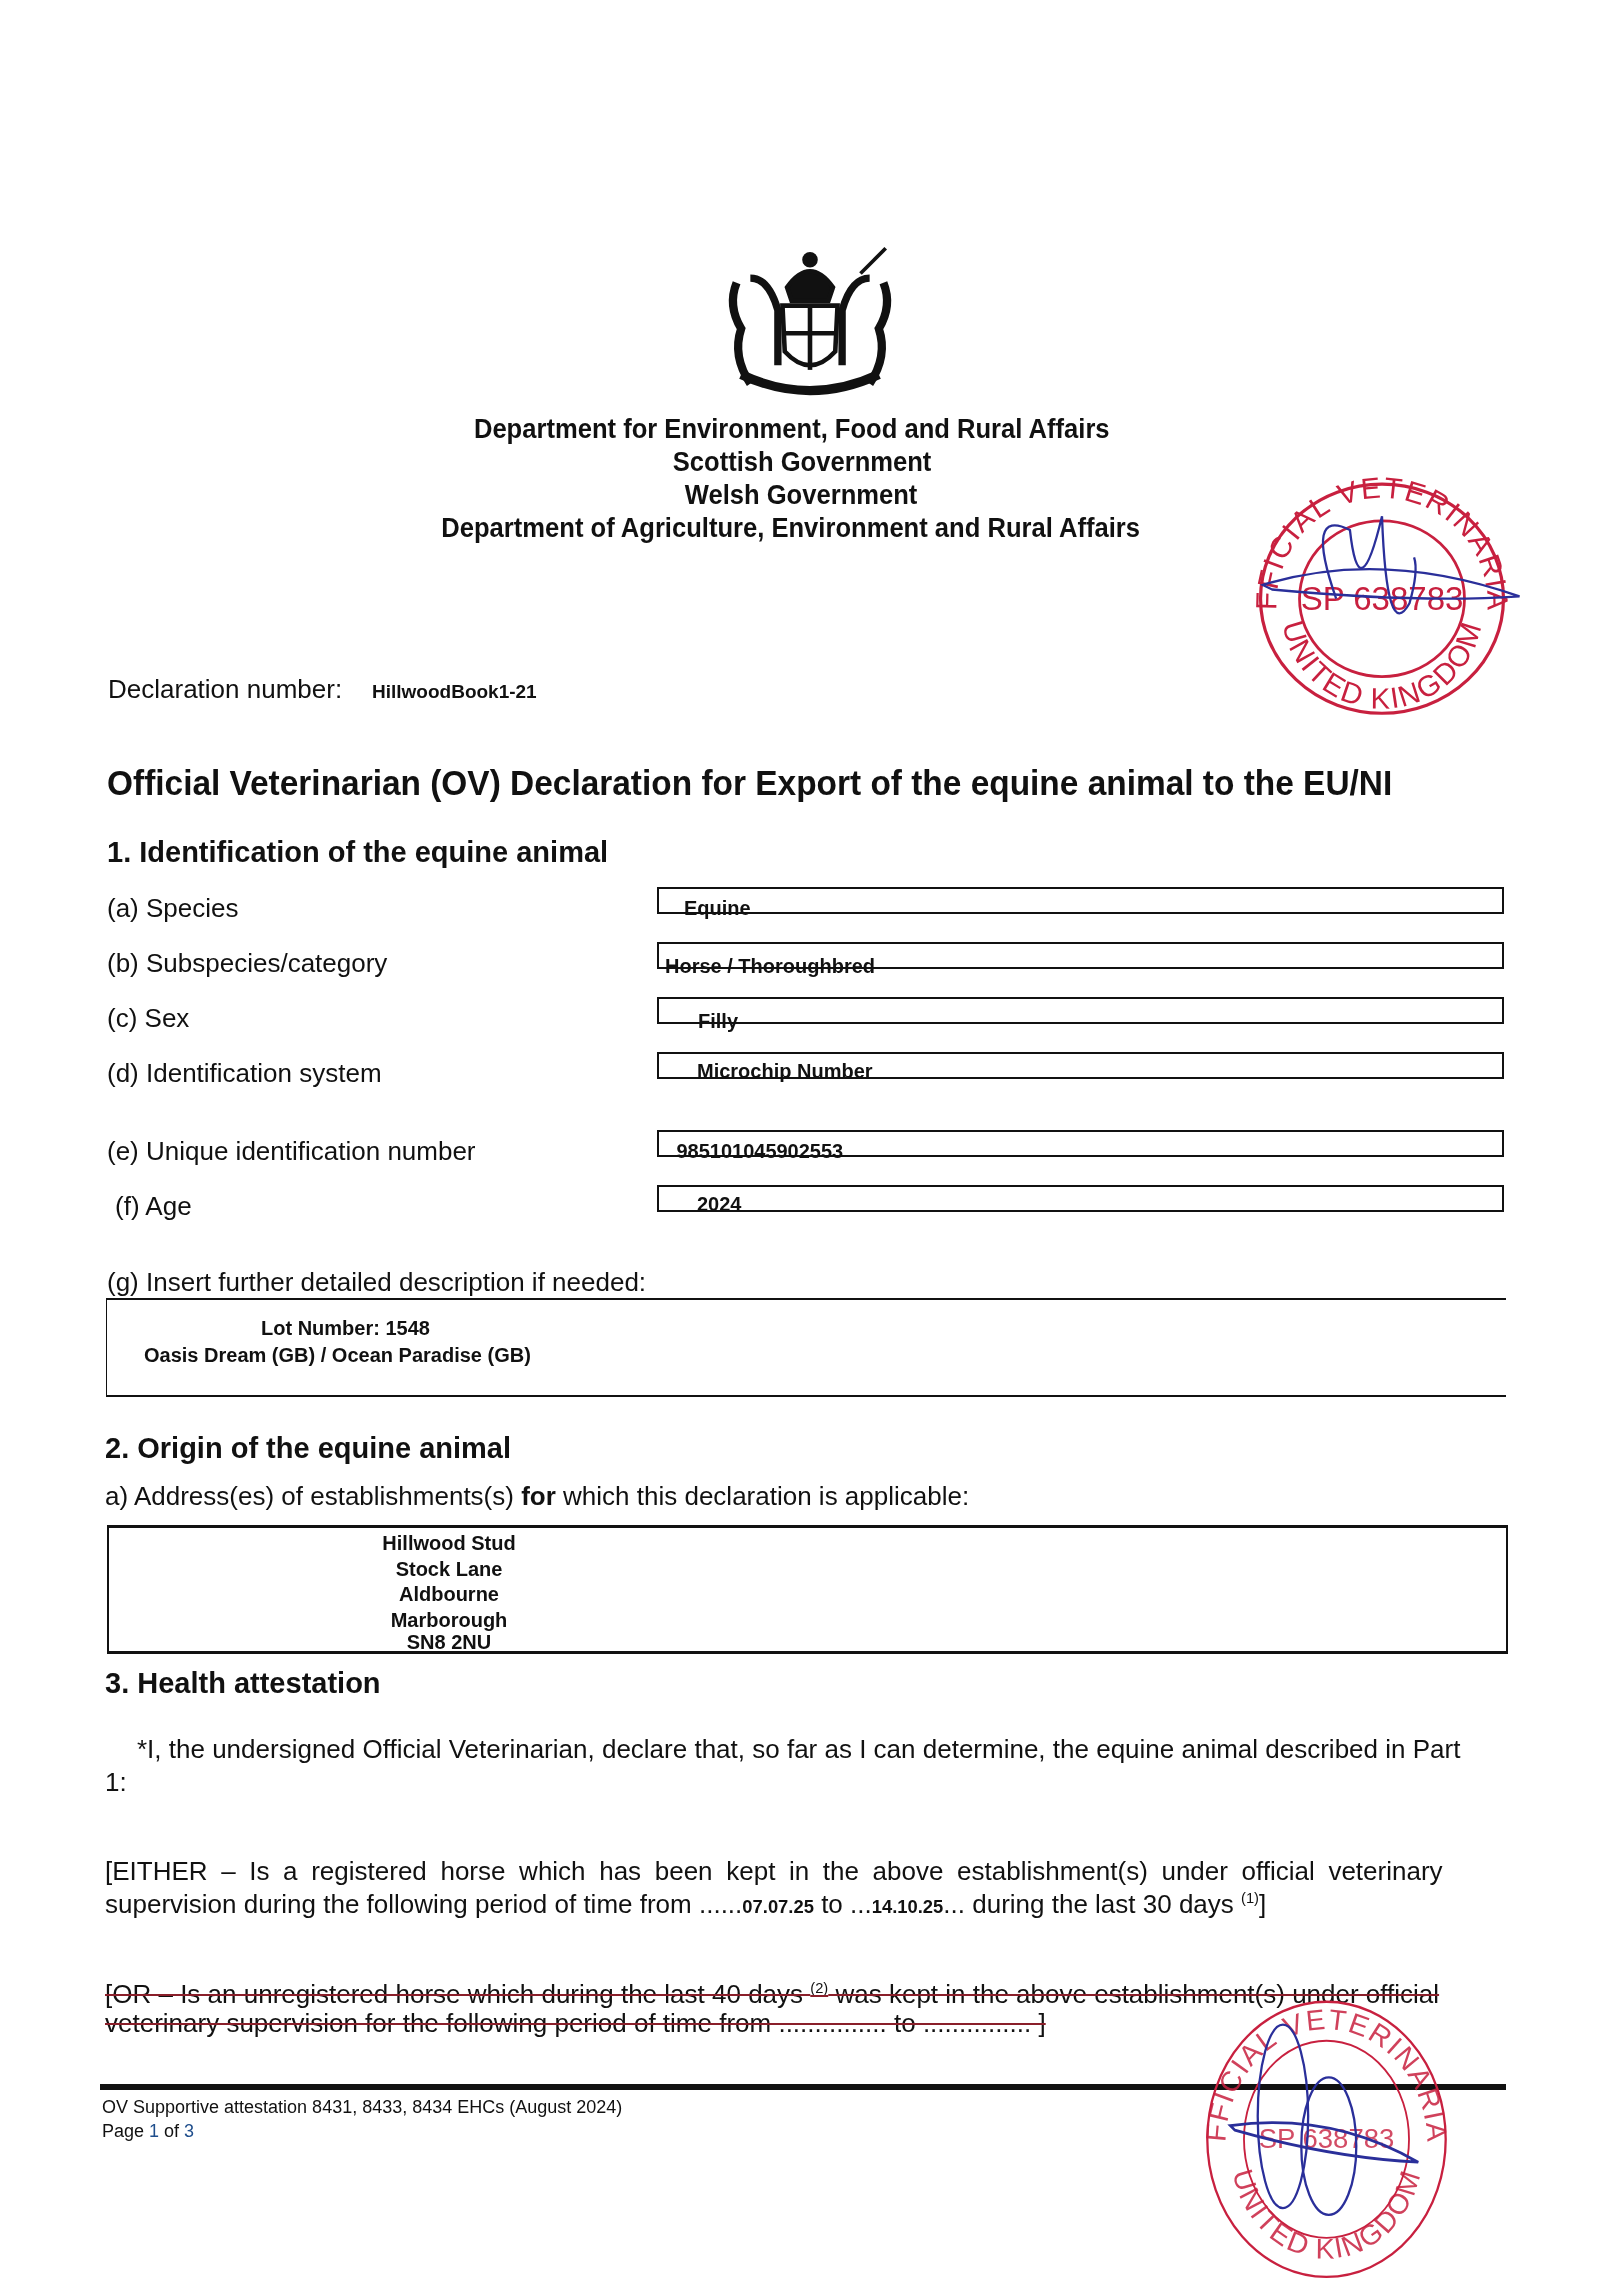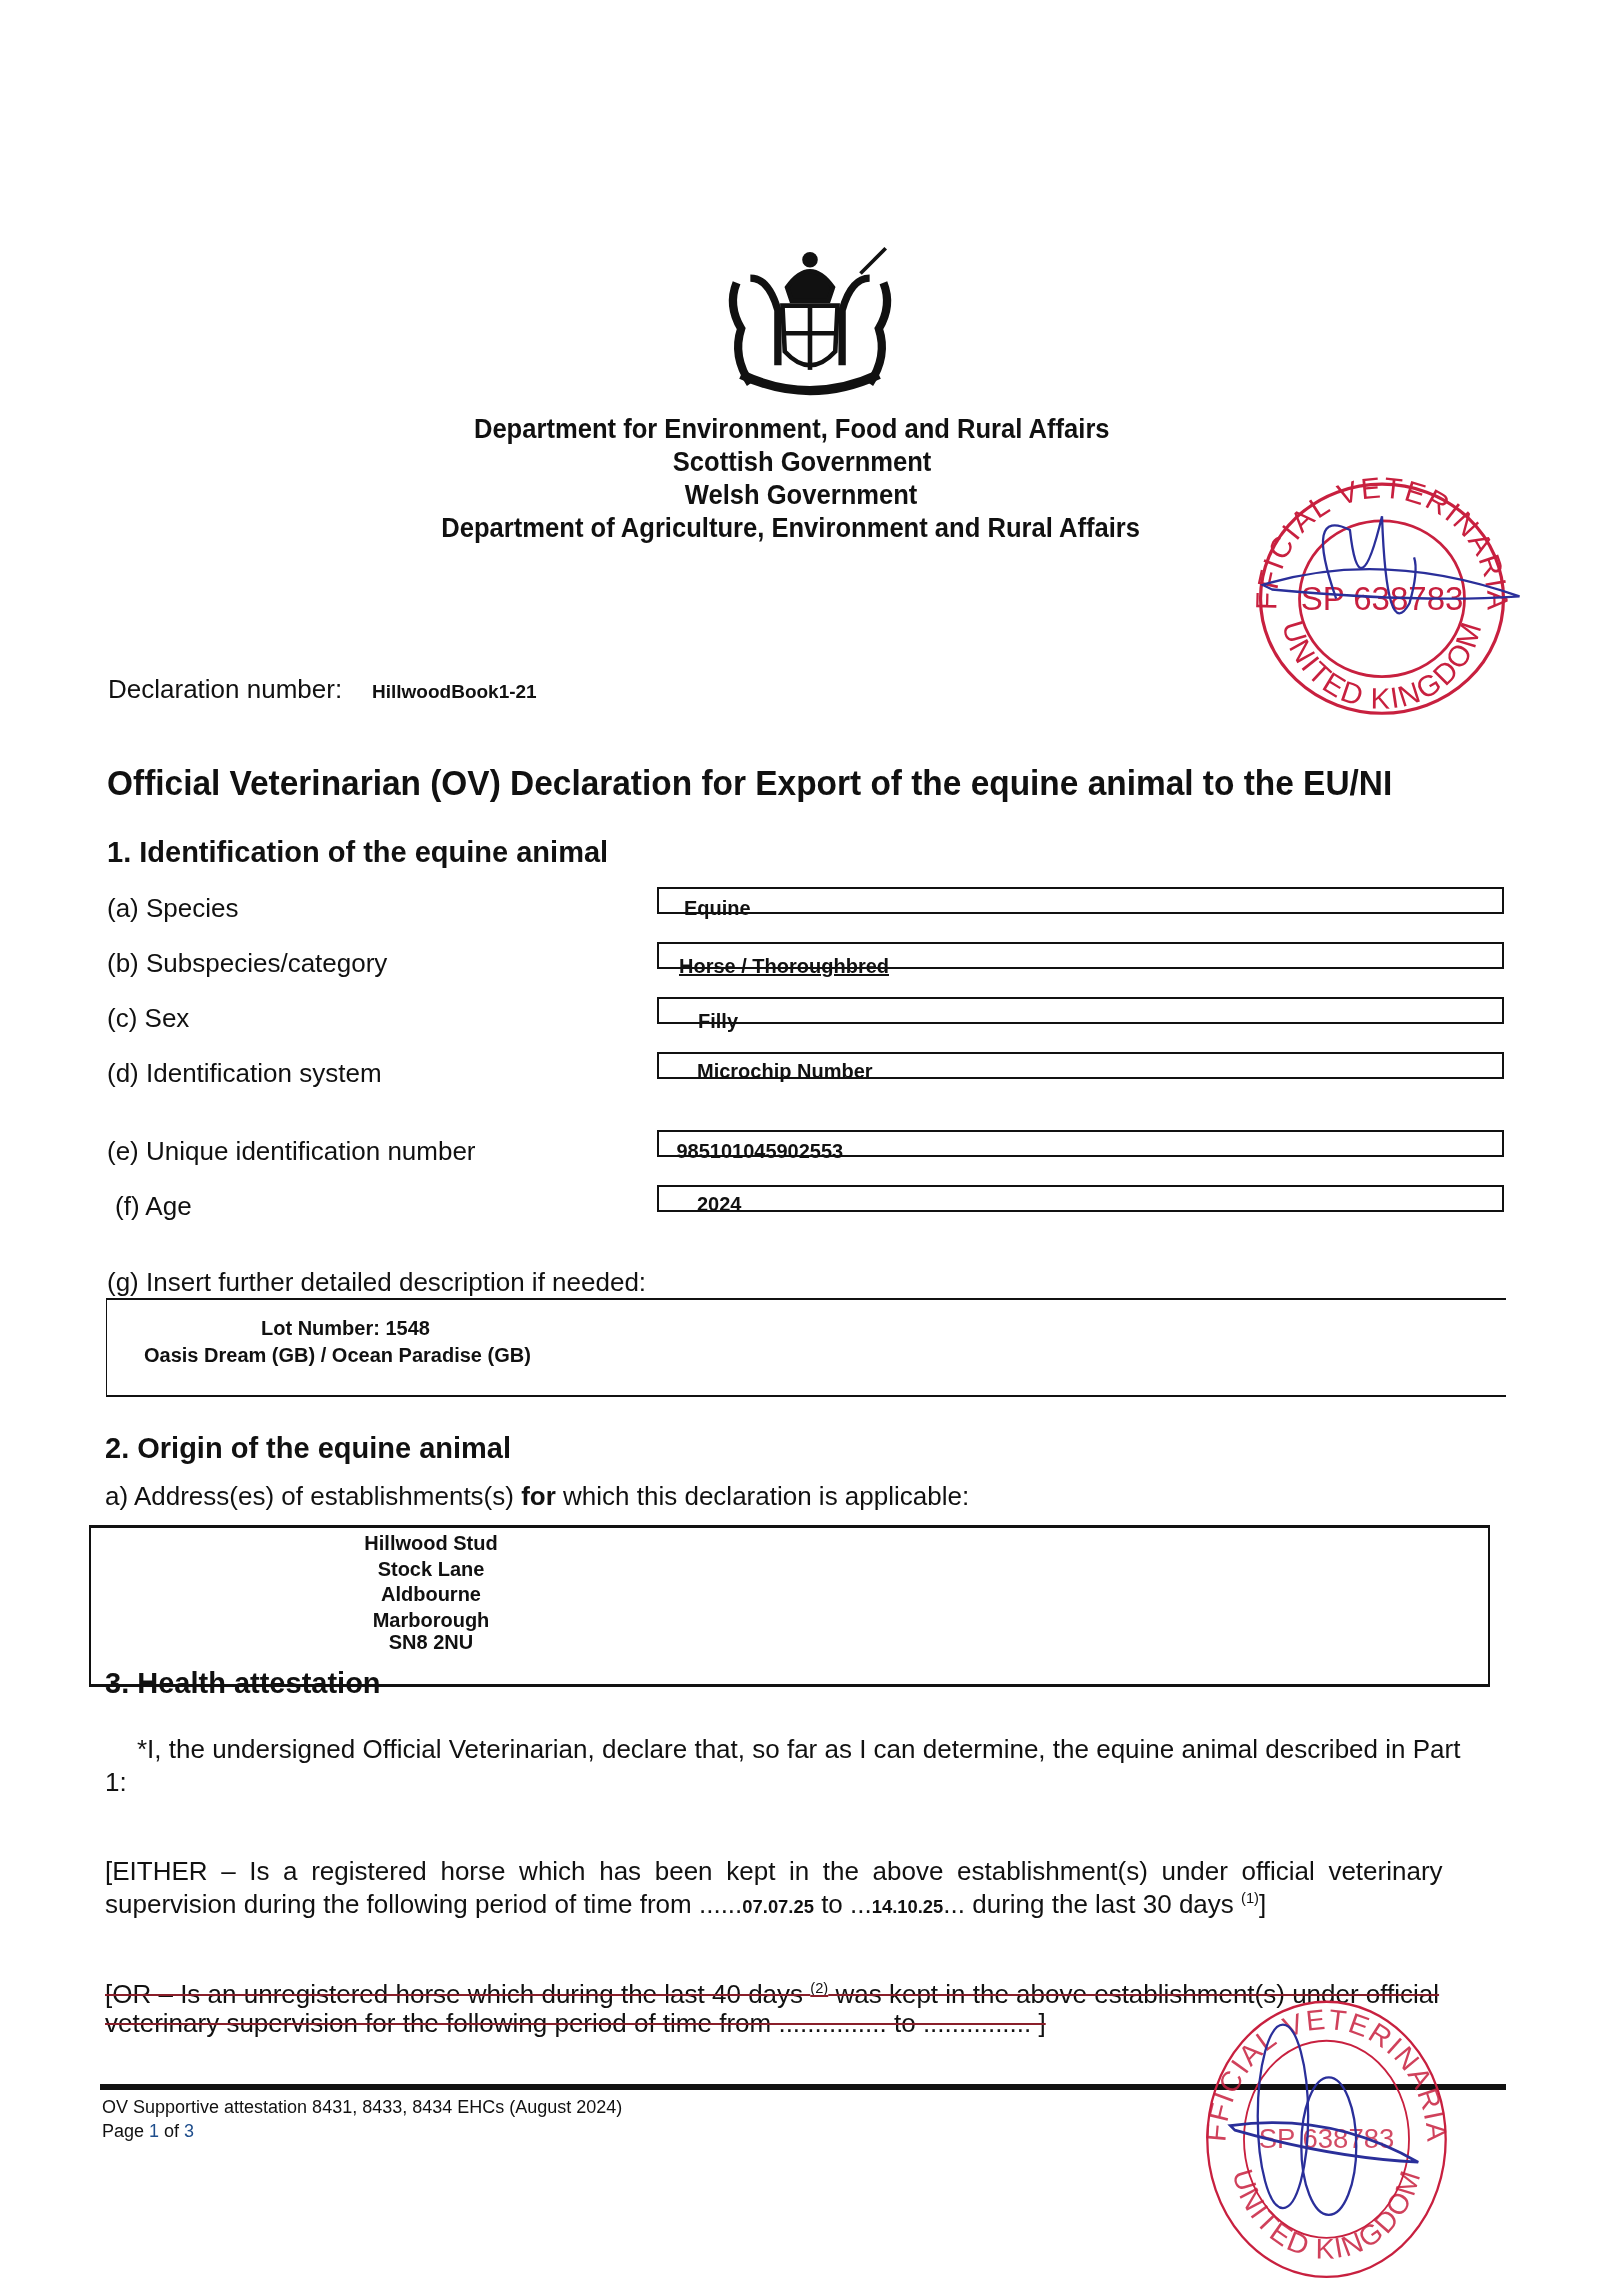--- a/index.html
+++ b/index.html
@@ -10,21 +10,21 @@
   .hdr-line { position: absolute; white-space: nowrap; font-weight: bold; font-size: 27.5px; transform: scaleX(0.93); transform-origin: center; }
   .decl-label { left: 108px; top: 674px; font-size: 26px; white-space: nowrap; }
   .decl-value { left: 372px; top: 681px; font-size: 19px; font-weight: bold; white-space: nowrap; }
   .title { left: 107px; top: 763px; font-size: 35px; font-weight: bold; white-space: nowrap; transform: scaleX(0.955); transform-origin: left; }
   .sec-head { font-size: 29px; font-weight: bold; white-space: nowrap; }
   .lbl { font-size: 26px; white-space: nowrap; }
   .fbox { left: 657px; width: 847px; height: 27px; border: 2.3px solid #111; box-sizing: border-box; }
   .fval { position: absolute; top: 8.3px; font-size: 20px; font-weight: bold; white-space: nowrap; }
   .gbox { left: 106px; top: 1298px; width: 1400px; height: 99px; border-top: 2.8px solid #111; border-bottom: 2.8px solid #111; border-left: 1.4px solid #111; box-sizing: border-box; }
   .gline { position: absolute; width: 100%; text-align: left; font-size: 20px; font-weight: bold; white-space: nowrap; }
-  .addrbox { left: 89px; top: 1525px; width: 1401px; height: 162px; border: 2.3px solid #111; border-top-width: 3.2px; border-bottom-width: 3.2px; box-sizing: border-box; }
+  .addrbox { left: 107px; top: 1525px; width: 1401px; height: 129px; border: 2.3px solid #111; border-top-width: 3.2px; border-bottom-width: 3.2px; box-sizing: border-box; }
   .addr-line { position: absolute; width: 294px; left: 193px; text-align: center; font-size: 20px; font-weight: bold; white-space: nowrap; line-height: 26px; }
   .para { font-size: 26px; white-space: nowrap; }
   .fill { font-size: 18.4px; font-weight: bold; }
   .sup { font-size: 14.7px; vertical-align: super; }
   .strike { text-decoration: line-through; text-decoration-color: #8a1f2a; text-decoration-thickness: 2.3px; }
   .rule { left: 100px; top: 2084px; width: 1406px; height: 5.5px; background: #111; }
   .foot { font-size: 18px; white-space: nowrap; }
   .blue { color: #1f4e8c; }
   .stamp { pointer-events: none; }
 </style>
@@ -77,21 +77,21 @@
 
 <div class="abs sec-head" style="left:107px; top:836px;">1. Identification of the equine animal</div>
 
 <div class="abs lbl" style="left:107px; top:893px;">(a) Species</div>
 <div class="abs fbox" style="top:887px;">
   <span class="fval" style="left:25px;">Equine</span>
 </div>
 
 <div class="abs lbl" style="left:107px; top:948px;">(b) Subspecies/category</div>
 <div class="abs fbox" style="top:942px;">
-  <span class="fval" style="left:20px; top:11px;text-decoration:underline;">Horse / Thoroughbred</span>
+  <span class="fval" style="left:6px; top:11px;">Horse / Thoroughbred</span>
 </div>
 
 <div class="abs lbl" style="left:107px; top:1003px;">(c) Sex</div>
 <div class="abs fbox" style="top:997px;">
   <span class="fval" style="left:39px; top:11px;">Filly</span>
 </div>
 
 <div class="abs lbl" style="left:107px; top:1058px;">(d) Identification system</div>
 <div class="abs fbox" style="top:1052px;">
   <span class="fval" style="left:38px; top:6.4px;">Microchip Number</span>

